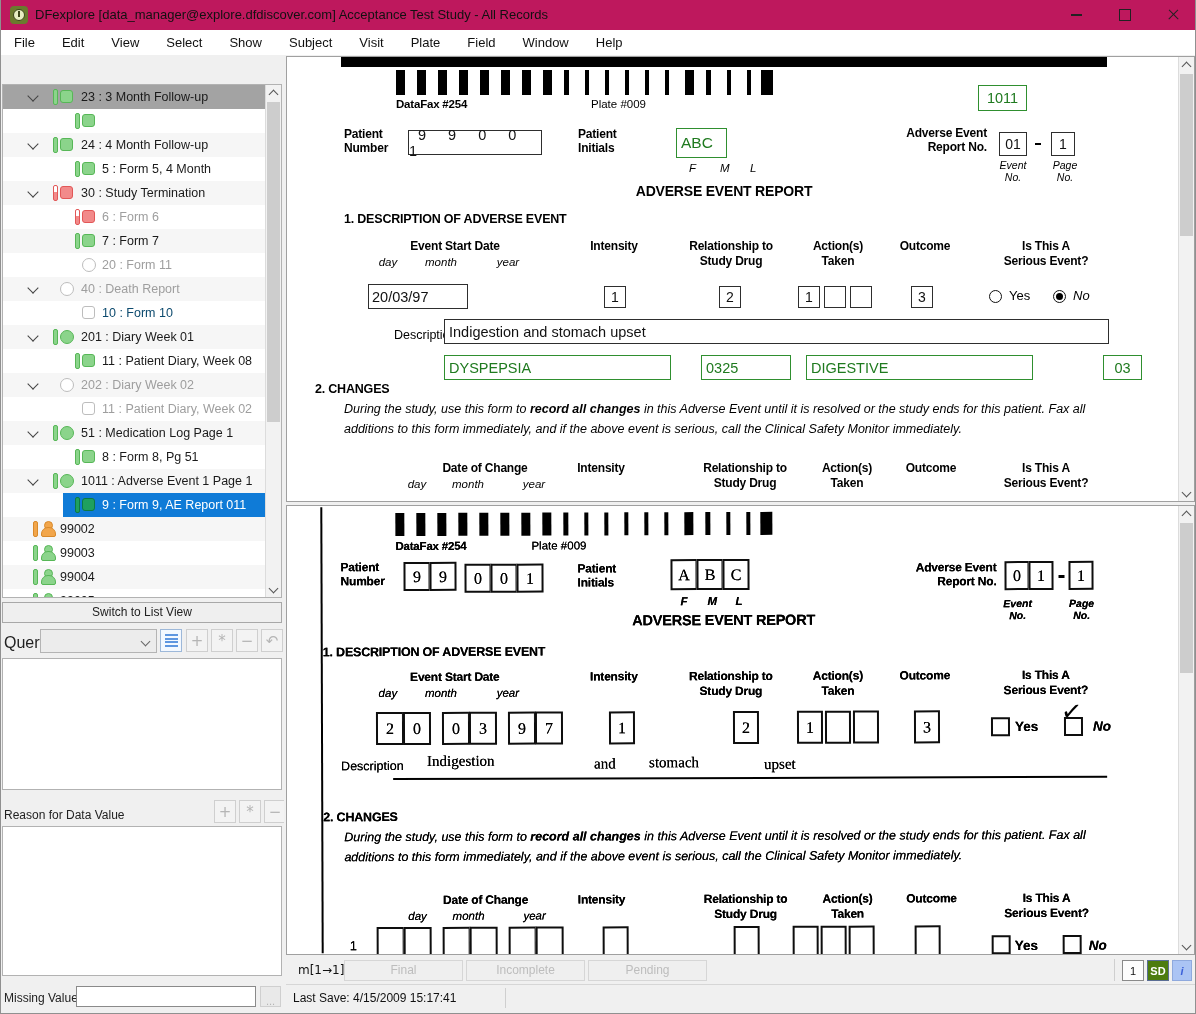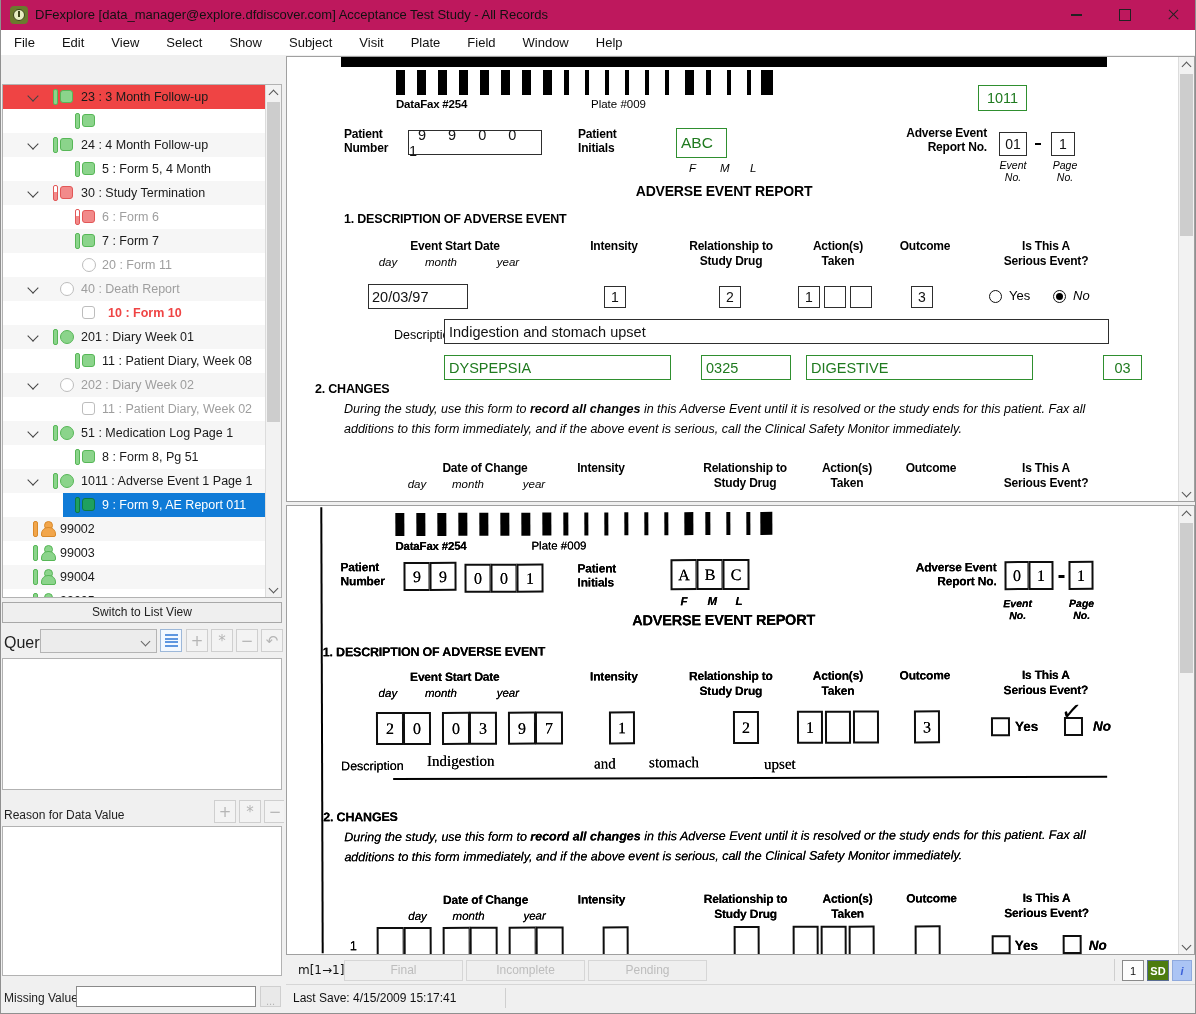--- a/index.html
+++ b/index.html
@@ -175,21 +175,21 @@
   <div class="sb-tool" style="left:258px;">
       <span id="icon-pause">
         <i></i>
         <i></i>
       </span>
     </div>
 </div>
 
 <div id="tree">
   <div id="tree-rows">
-      <div class="tree-row" style="top: 0px; background: #ef4444;">
+      <div class="tree-row" style="top: 0px; background: #a3a3a3;">
         <span class="expander" style="left: 26px;"></span>
         <div class="ibar" style="left: 50px; border: 1px solid rgb(87, 183, 87); background: rgb(139, 212, 139);"></div>
         <div class="isq" style="left: 57px; border: 1px solid rgb(87, 183, 87); background: rgb(139, 212, 139);"></div>
         <span class="tlabel" style="left: 78px; color: rgb(26, 26, 26);">23 : 3 Month Follow-up</span>
       </div>
       <div class="tree-row" style="top: 24px; background: rgb(255, 255, 255);">
         <div class="ibar" style="left: 72px; border: 1px solid rgb(87, 183, 87); background: rgb(139, 212, 139);"></div>
         <div class="isq" style="left: 79px; border: 1px solid rgb(87, 183, 87); background: rgb(139, 212, 139);"></div>
         <span class="tlabel" style="left: 99px; color: #be185d; margin-top: 47px;">5 : Form 5, 3 Month</span>
       </div>
@@ -224,21 +224,21 @@
         <div class="icir" style="left: 79px; border: 1.5px solid rgb(189, 189, 189); background: rgb(255, 255, 255);"></div>
         <span class="tlabel" style="left: 99px; color: rgb(158, 158, 158);">20 : Form 11</span>
       </div>
       <div class="tree-row" style="top: 192px; background: rgb(246, 246, 246);">
         <span class="expander" style="left: 26px;"></span>
         <div class="icir" style="left: 57px; border: 1.5px solid rgb(189, 189, 189); background: rgb(255, 255, 255);"></div>
         <span class="tlabel" style="left: 78px; color: rgb(158, 158, 158);">40 : Death Report</span>
       </div>
       <div class="tree-row" style="top: 216px; background: rgb(255, 255, 255);">
         <div class="isq" style="left: 79px; border: 1.5px solid rgb(189, 189, 189); background: rgb(255, 255, 255);"></div>
-        <span class="tlabel" style="left: 105px; color: #ef4444; font-weight: bold;">10 : Form 10</span>
+        <span class="tlabel" style="left: 99px; color: #0c4a6e;">10 : Form 10</span>
       </div>
       <div class="tree-row" style="top: 240px; background: rgb(246, 246, 246);">
         <span class="expander" style="left: 26px;"></span>
         <div class="ibar" style="left: 50px; border: 1px solid rgb(87, 183, 87); background: rgb(139, 212, 139);"></div>
         <div class="icir" style="left: 57px; border: 1px solid rgb(87, 183, 87); background: rgb(139, 212, 139);"></div>
         <span class="tlabel" style="left: 78px; color: rgb(26, 26, 26);">201 : Diary Week 01</span>
       </div>
       <div class="tree-row" style="top: 264px; background: rgb(255, 255, 255);">
         <div class="ibar" style="left: 72px; border: 1px solid rgb(87, 183, 87); background: rgb(139, 212, 139);"></div>
         <div class="isq" style="left: 79px; border: 1px solid rgb(87, 183, 87); background: rgb(139, 212, 139);"></div>

